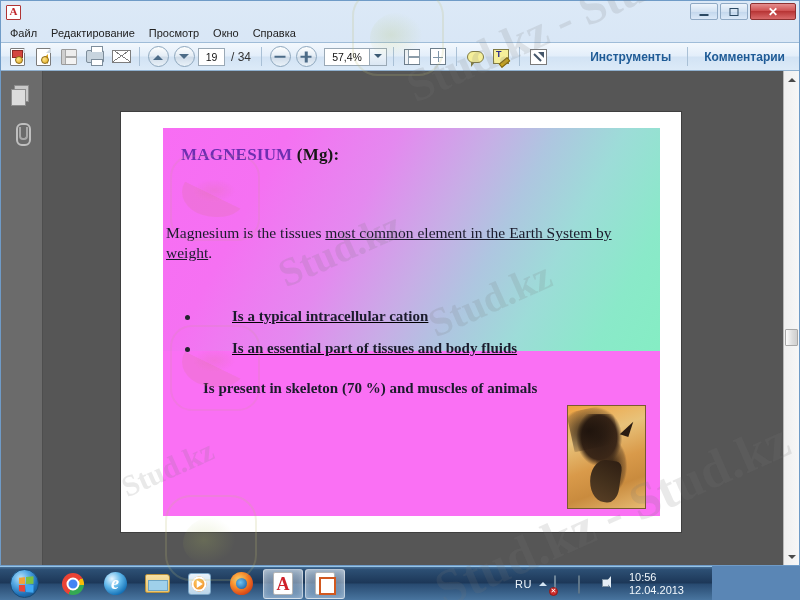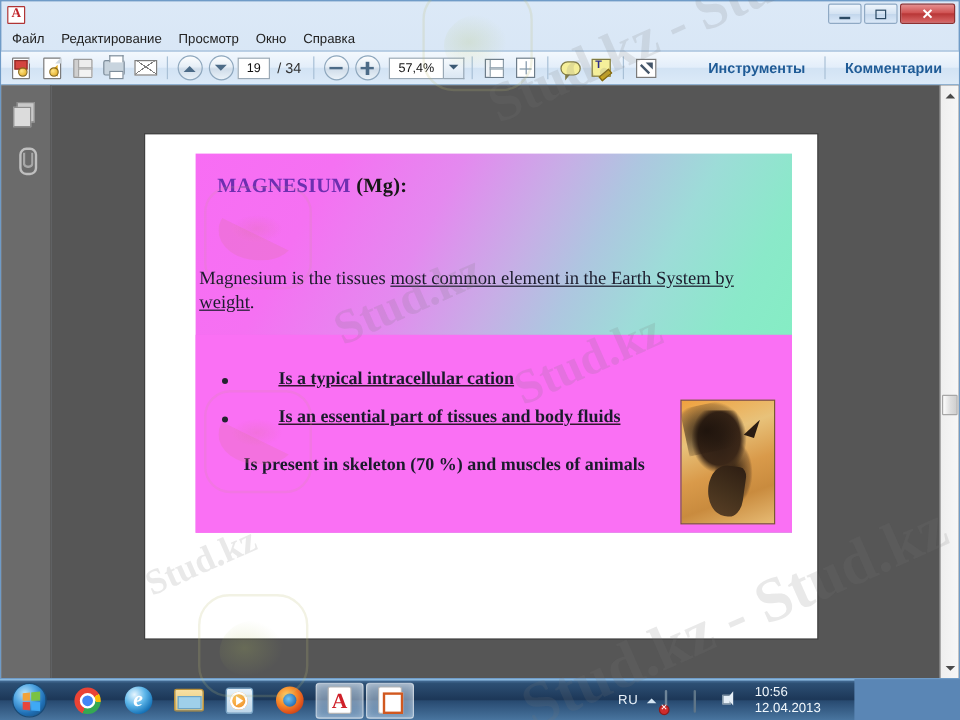--- a/index.html
+++ b/index.html
@@ -297,21 +297,21 @@
 
   
   #page {
     position: absolute; left: 78px; top: 41px;
     width: 560px; height: 420px; background: #ffffff;
     box-shadow: 0 0 0 1px #3f3f3f;
   }
   
   #slide {
     position: absolute; left: 42px; top: 16px;
-    width: 497px; height: 316px;
+    width: 497px; height: 388px;
     background:
       linear-gradient(118deg,
         #f86df4 0%,
         #f571f2 18%,
         #e489ef 34%,
         #c7aee6 47%,
         #aec6e0 56%,
         #9ddcd8 66%,
         #8ae9c9 78%,
         #7ef3bd 100%);

